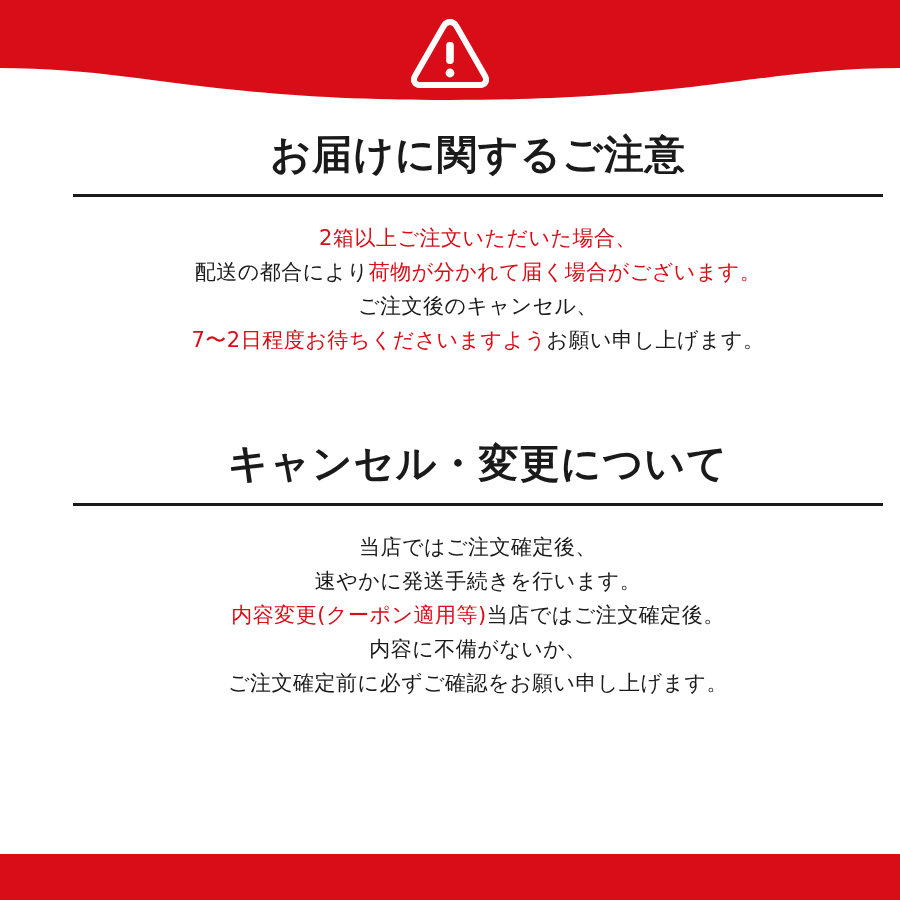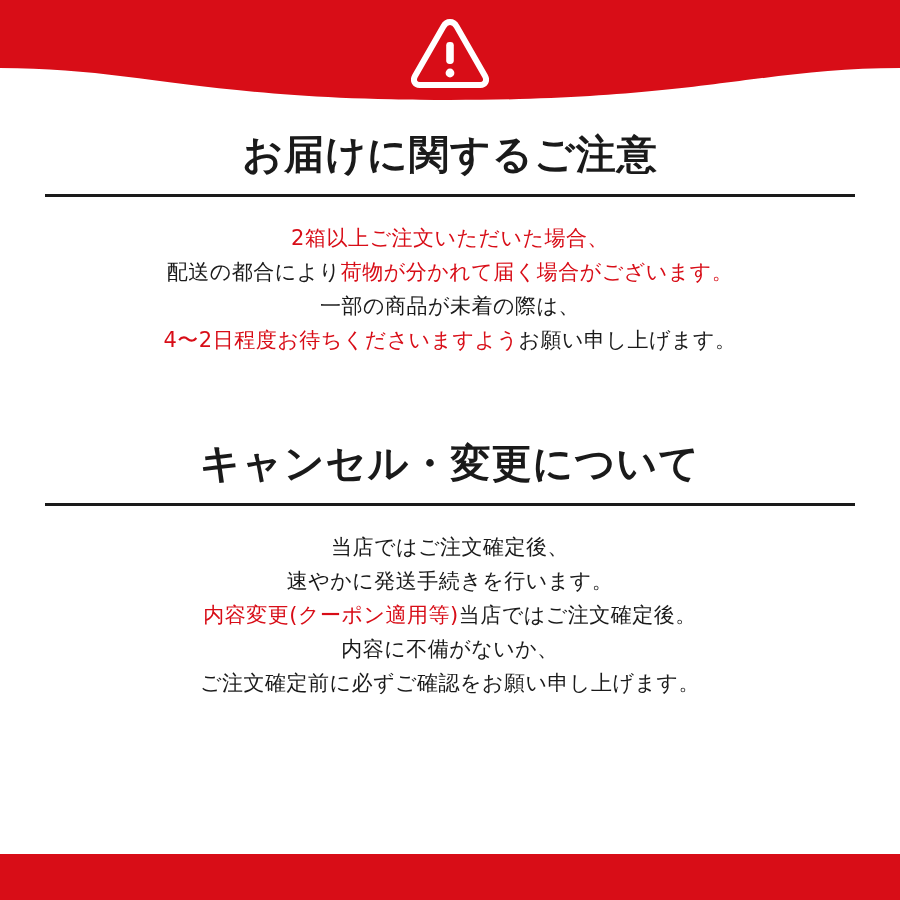--- a/index.html
+++ b/index.html
@@ -50,20 +50,21 @@
     height: 46px;
     background: #d80d17;
   }
 
   
   .content {
     position: absolute;
     top: 110px;
     left: 0;
     width: 812px;
+    padding-left: 28px;
   }
 
   .section {
     width: 900px;
   }
 
   .heading {
     text-align: center;
     font-size: 40px;
     font-weight: bold;
@@ -120,24 +121,24 @@
       <div class="heading">お届けに関するご注意</div>
       <div class="rule"></div>
       <div class="body-block">
         <span class="line">
           <span class="hl">2箱以上ご注文いただいた場合、</span>
         </span>
         <span class="line">
           <span>配送の都合により</span><span class="hl">荷物が分かれて届く場合がございます。</span>
         </span>
         <span class="line">
-          <span>一部の商品が未着の際は、</span>
+          <span>ご注文後のキャンセル、</span>
         </span>
         <span class="line">
-          <span class="hl">4〜2日程度お待ちくださいますよう</span><span>お願い申し上げます。</span>
+          <span class="hl">7〜2日程度お待ちくださいますよう</span><span>お願い申し上げます。</span>
         </span>
       </div>
     </div>
 
     <div class="spacer-1"></div>
 
     <div class="section">
       <div class="heading">キャンセル・変更について</div>
       <div class="rule"></div>
       <div class="body-block">

